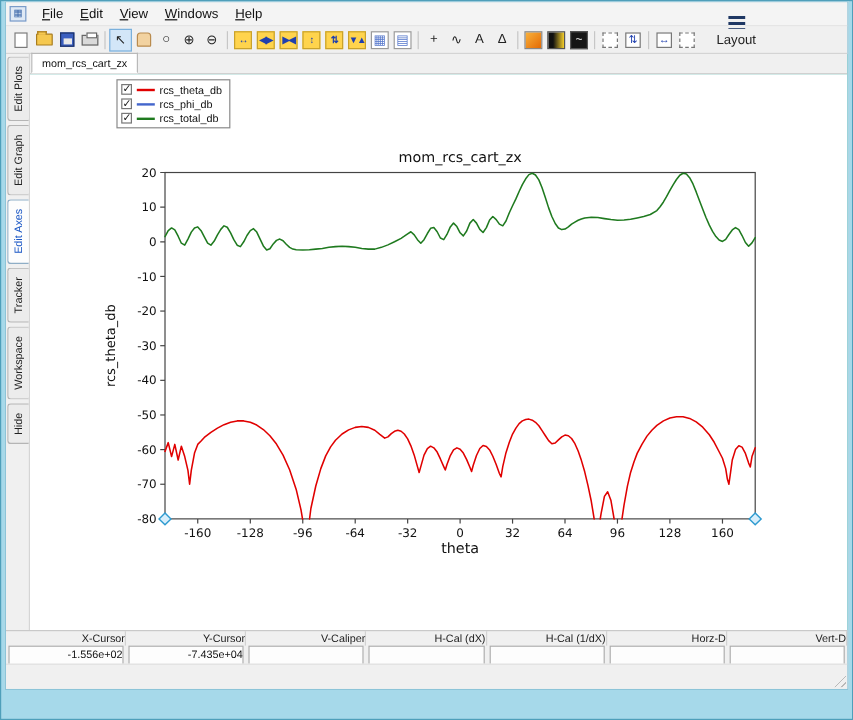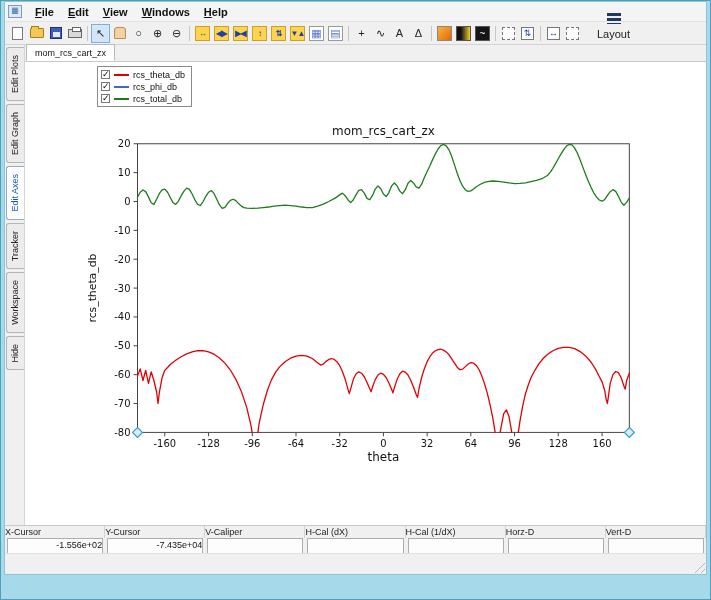--- a/index.html
+++ b/index.html
@@ -18,21 +18,21 @@
     border:1px solid #6fa7bc;box-sizing:border-box;cursor:default;}
   .winbtn.close{background:#efb4b6;border-color:#b97f81;}
   
   .client{height:574px;background:#f0f0f0;display:flex;flex-direction:column;
     border:1px solid #8cc4d8;box-sizing:border-box;}
   
   .menubar{height:19px;display:flex;align-items:center;padding-left:3px;background:#f4f4f4;
     border-bottom:1px solid #e2e2e2;font-size:11px;color:#111;}
   .child-icon{width:12px;height:11px;margin-right:6px;background:#dfe9f5;border:1px solid #7a9cc9;
     color:#3a66a8;font-size:8px;line-height:10px;text-align:center;}
-  .menu-item{padding:2px 7px;cursor:default;font-weight:bold;}
+  .menu-item{padding:2px 7px;cursor:default;}
   .menu-item u{text-decoration:underline;}
   
   .toolbar{height:22px;display:flex;align-items:center;padding:0 3px;background:#f0f0f0;
     border-bottom:1px solid #d4d4d4;}
   .tb-btn{width:19px;height:19px;display:flex;align-items:center;justify-content:center;
     box-sizing:border-box;border:1px solid transparent;cursor:default;}
   .tb-btn.sel{border:1px solid #7ab0dc;background:#d3e6f8;}
   .tb-sep{width:1px;height:15px;background:#c6c6c6;margin:0 3px;flex:0 0 auto;}
   .ic{display:flex;align-items:center;justify-content:center;box-sizing:border-box;}
   .ic-glyph{font-size:11px;color:#222;}
@@ -77,21 +77,21 @@
   .legend{position:absolute;left:72px;top:4px;background:#fff;border:1px solid #8a8a8a;
     padding:2px 6px 2px 3px;display:flex;flex-direction:column;gap:1px;}
   .legend-row{display:flex;align-items:center;gap:4px;height:11px;}
   .legend-cb{width:9px;height:9px;box-sizing:border-box;border:1px solid #777;background:#fff;
     font-size:9px;line-height:7px;text-align:center;color:#111;cursor:default;}
   .legend-sw{width:15px;height:0;border-top:2px solid #000;}
   .legend-lb{font-size:9px;color:#111;white-space:nowrap;}
   
   .readout{height:27px;display:grid;grid-template-columns:repeat(7,1fr);background:#f0f0f0;
     border-top:1px solid #c9c9c9;}
-  .ro-hdr{font-size:9px;color:#222;text-align:left;padding-top:1px;border-right:1px solid #d2d2d2;
+  .ro-hdr{font-size:9px;color:#222;text-align:right;padding-top:1px;border-right:1px solid #d2d2d2;
     height:12px;box-sizing:border-box;}
   .ro-val{font-size:9px;color:#111;text-align:right;background:#fdfdfd;border:1px solid #adadad;
     margin:0 2px 1px 2px;height:17px;line-height:12px;box-sizing:border-box;}
   
   .statusstrip{height:20px;background:#f0f0f0;position:relative;border-top:1px solid #e0e0e0;}
   .grip{position:absolute;right:1px;bottom:1px;width:13px;height:13px;
     background:repeating-linear-gradient(135deg,transparent 0 3px,#b9b9b9 3px 4px);
     clip-path:polygon(100% 0,100% 100%,0 100%);}
 </style>
 </head>

